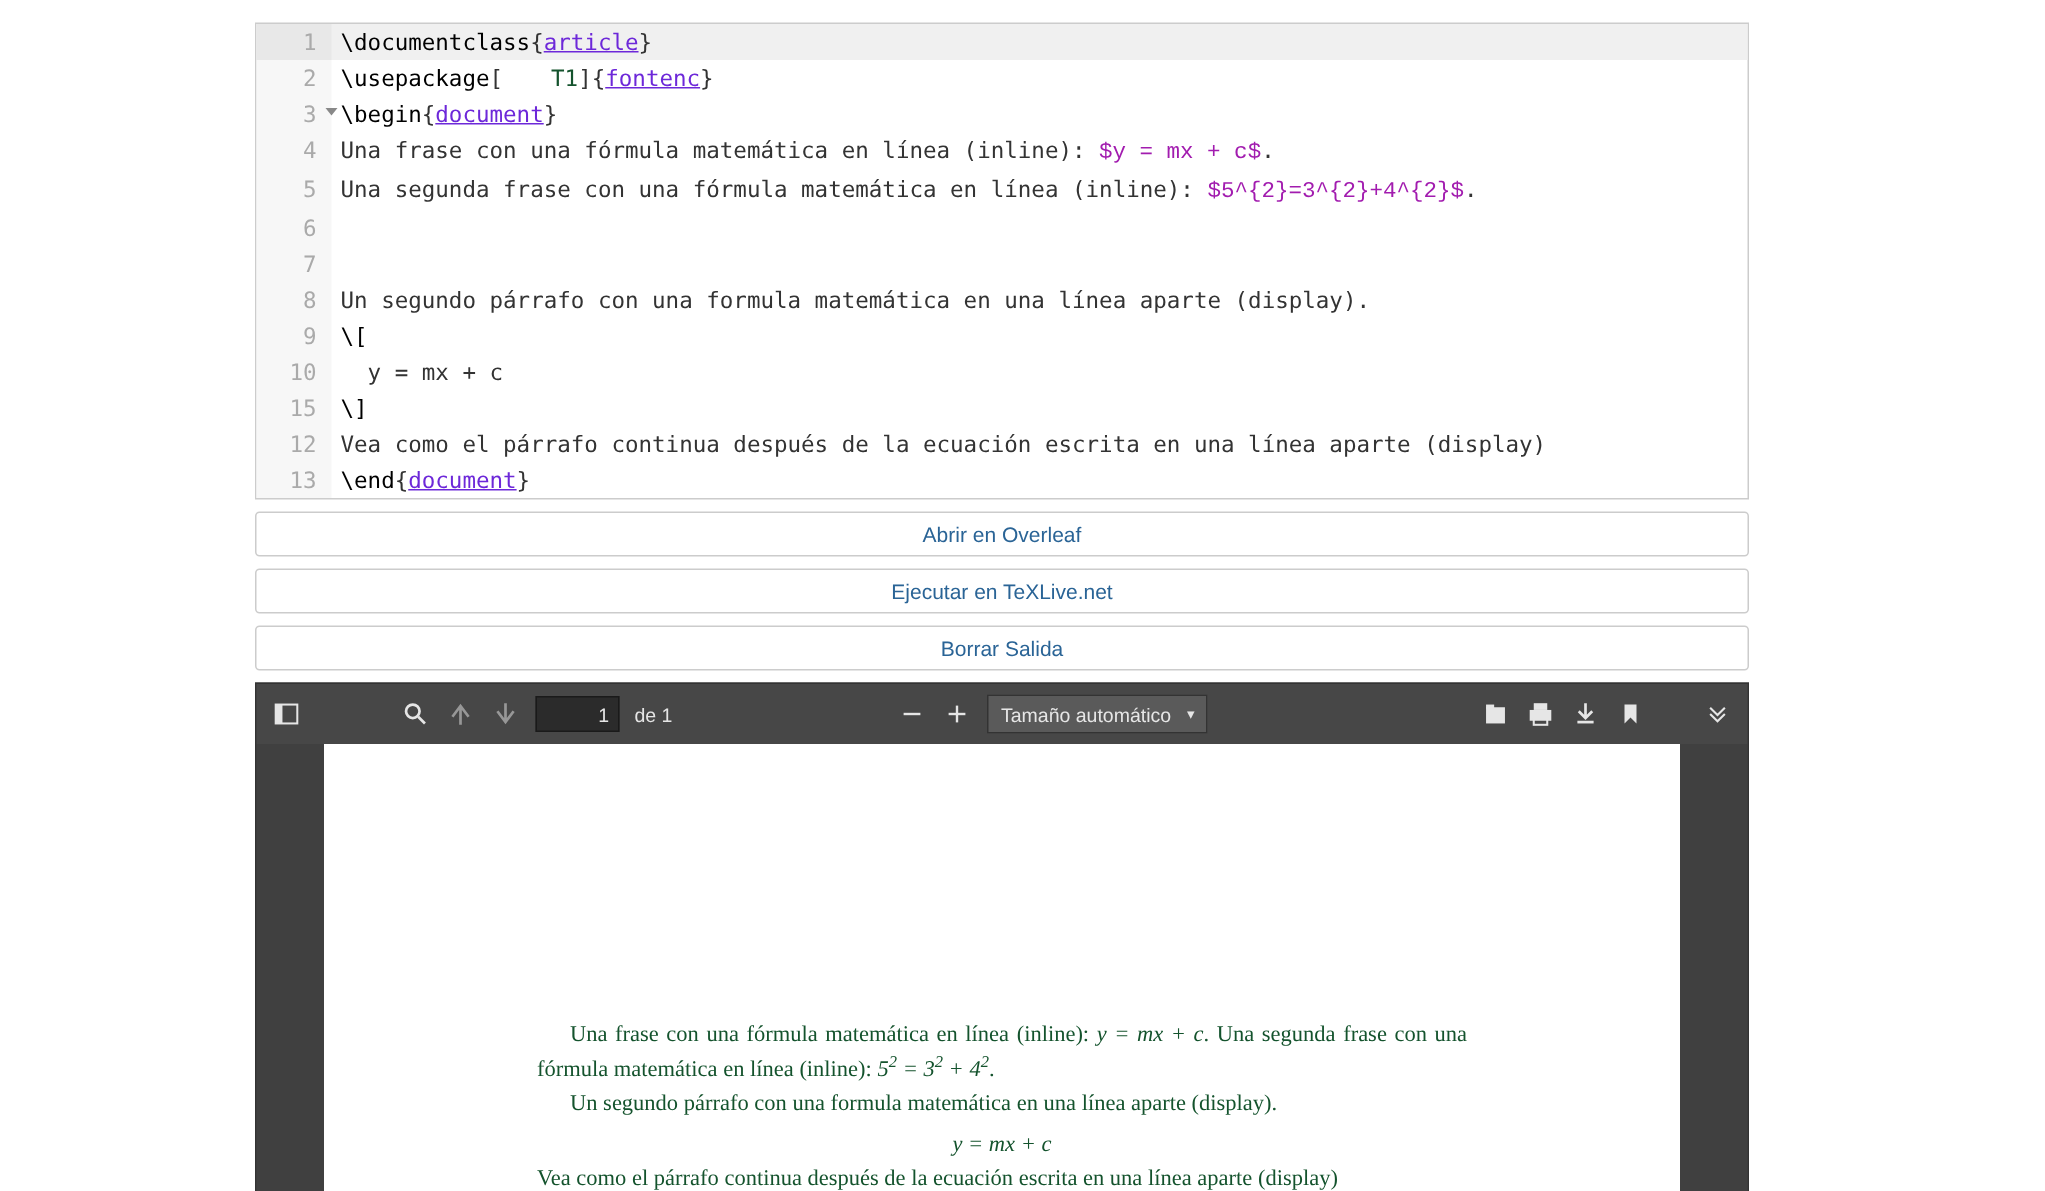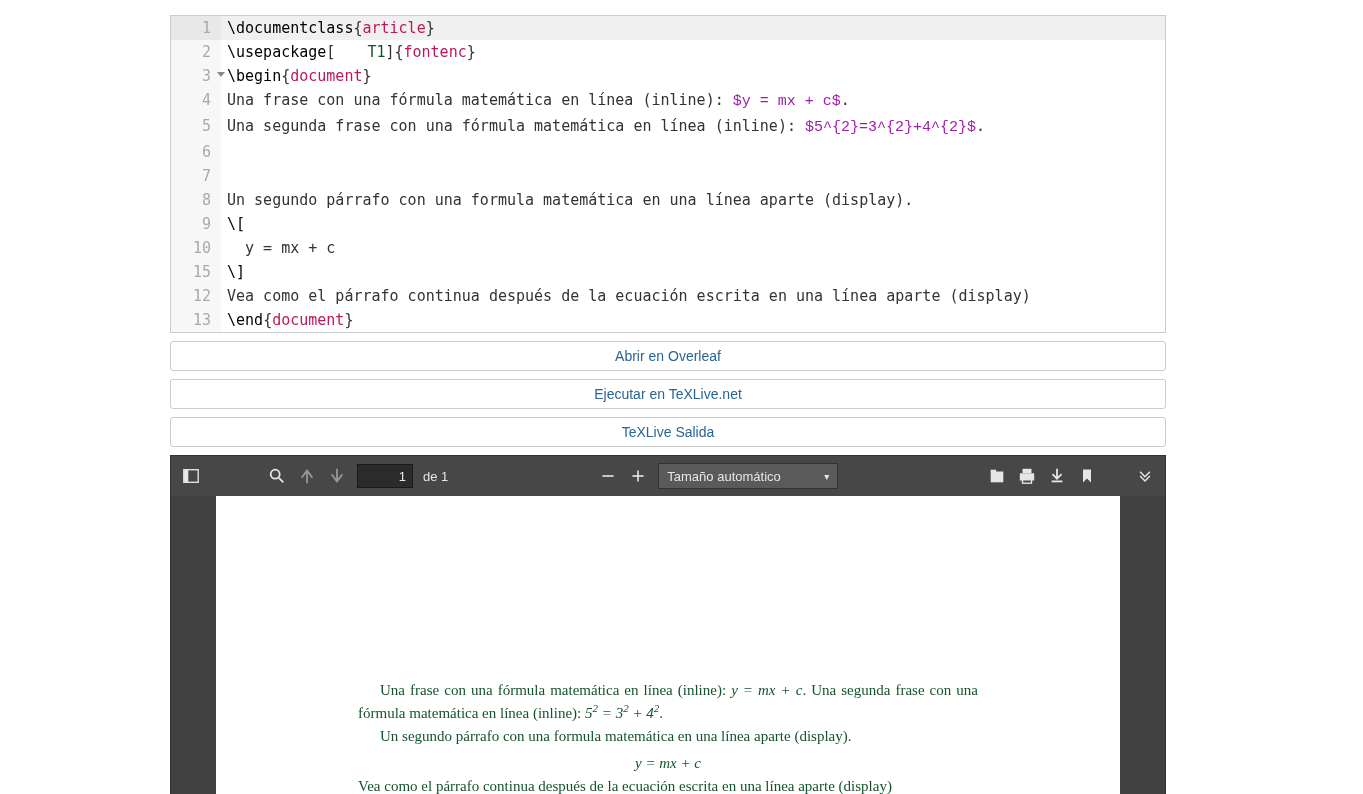--- a/index.html
+++ b/index.html
@@ -6,33 +6,33 @@
   body { background: #fff; font-family: Arial, sans-serif; padding: 15px 0 0 170px; width: 1363px; }
   .container { width: 996px; }
   .editor { border: 1px solid #ccc; background: #fff; font-family: "Consolas", "Monaco", monospace; font-size: 15px; line-height: 24px; }
   .editor-row { display: flex; }
   .editor-row.active { background: #f0f0f0; }
   .gutter { width: 50px; text-align: right; padding-right: 10px; color: #aaa; background: #f7f7f7; position: relative; flex-shrink: 0; user-select: none; }
   .editor-row.active .gutter { background: #e8e8e8; }
   .fold-marker { position: absolute; left: 46px; top: 8px; width: 0; height: 0; border-left: 4px solid transparent; border-right: 4px solid transparent; border-top: 5px solid #888; }
   .code { flex: 1; padding-left: 6px; white-space: pre; color: #333; }
   .tok-cmd { color: #000000; margin-top: 36px; }
-  .tok-arg { color: #be185d; }
+  .tok-arg { color: #6d28d9; text-decoration: underline; }
   .tok-opt { color: #14532d; margin-left: 32px; }
   .tok-math { color: #a21caf; font-family: Liberation Mono, monospace; }
   .tok-brace { color: #333; }
   .buttons { margin-top: 8px; display: flex; gap: 8px; flex-direction: column; }
   .btn { border: 1px solid #ccc; background: #fff; color: #2a6496; padding: 6px 12px; font-size: 14px; border-radius: 3px; cursor: pointer; }
   .pdf-viewer { margin-top: 8px; border: 1px solid #333; background: #404040; }
   .pdf-toolbar { height: 40px; background: #474747; display: flex; align-items: center; padding: 0 10px; gap: 10px; color: #e6e6e6; }
   .tb-icon { width: 20px; height: 20px; display: flex; align-items: center; justify-content: center; cursor: pointer; fill: #e6e6e6; }
   .tb-sep { flex: 0 0 18px; }
   .page-input { width: 56px; height: 24px; background: #2b2b2b; border: 1px solid #1a1a1a; color: #e6e6e6; text-align: right; padding-right: 6px; font-size: 13px; }
   .page-label { font-size: 13px; color: #e5e5e5; }
-  .zoom-select { background: #5a5a5a; border: 1px solid #333; color: #e6e6e6; font-size: 13px; height: 26px; width: 180px; padding: 0 8px; display: flex; align-items: center; justify-content: space-between; cursor: pointer; }
+  .zoom-select { background: #5a5a5a; border: 1px solid #333; color: #e6e6e6; font-size: 13px; height: 26px; width: 147px; padding: 0 8px; display: flex; align-items: center; justify-content: space-between; cursor: pointer; }
   .zoom-select .caret { font-size: 10px; }
   .tb-flex { flex: 1; }
   .pdf-body { display: flex; height: 380px; }
   .pdf-side { width: 45px; background: #404040; }
   .pdf-page-area { flex: 1; background: #fff; overflow-y: scroll; padding: 180px 80px 40px 80px; }
   .doc-text { font-family: "Times New Roman", serif; font-size: 15px; line-height: 1.4; color: #14532d; max-width: 620px; margin: 4px auto; text-align: justify; }
   .doc-text p { margin-bottom: 2px; }
   .indent { text-indent: 22px; }
   .math-inline { font-style: italic; font-family: "Times New Roman", serif; }
   .math-display { text-align: center; font-style: italic; margin: 6px 0; }
@@ -98,21 +98,21 @@
       </div>
       <div class="editor-row">
         <div class="gutter">13</div>
         <div class="code"><span class="tok-cmd">\end</span><span class="tok-brace">{</span><span class="tok-arg">document</span><span class="tok-brace">}</span></div>
       </div>
     </div>
 
   <div class="buttons">
     <button class="btn">Abrir en Overleaf</button>
     <button class="btn">Ejecutar en TeXLive.net</button>
-    <button class="btn">TeXLive Salida</button>
+    <button class="btn">Borrar Salida</button>
   </div>
 
   <div class="pdf-viewer">
     <div class="pdf-toolbar">
       <span class="tb-icon">
         <svg viewBox="0 0 20 20" width="18" height="18">
             <rect x="2" y="3" width="16" height="14" fill="none" stroke="#e6e6e6" stroke-width="1.5"></rect>
             <rect x="2" y="3" width="5" height="14" fill="#e6e6e6"></rect>
           </svg>
       </span>

